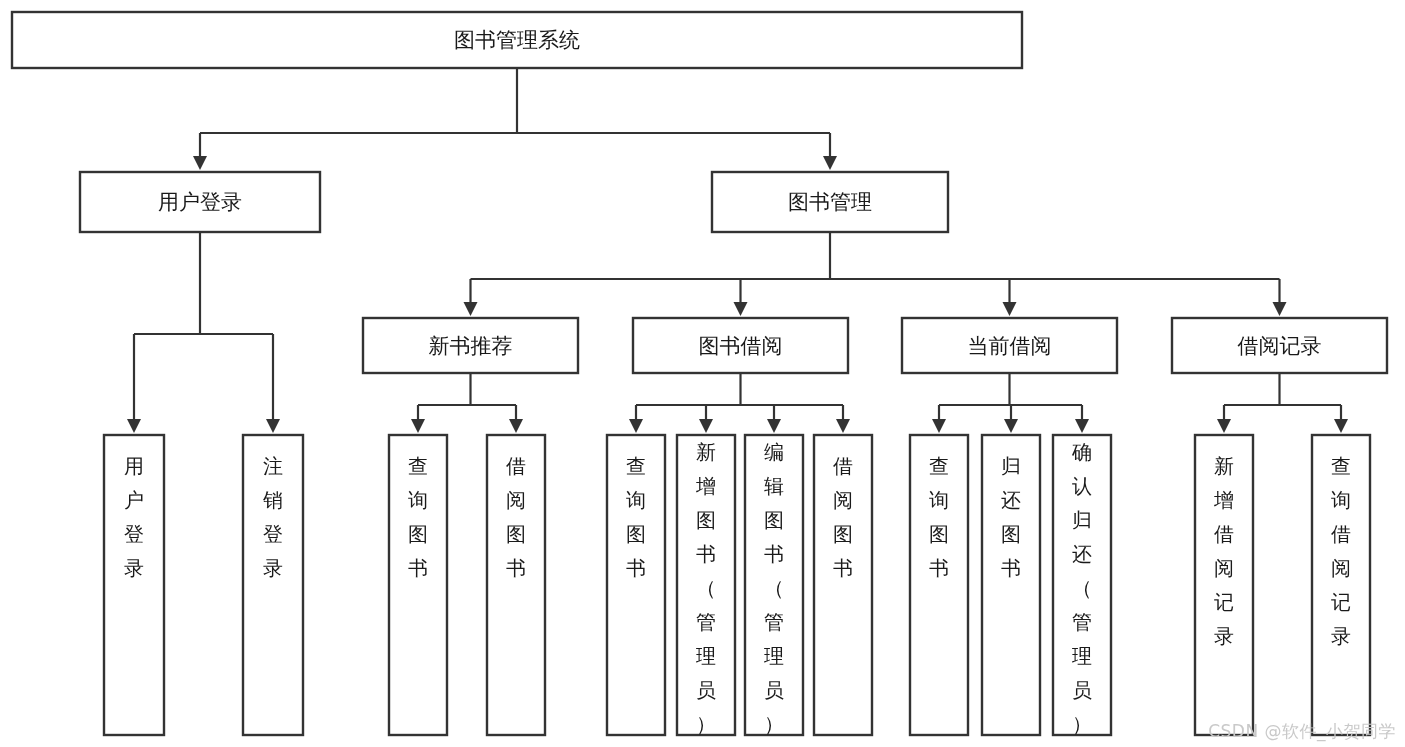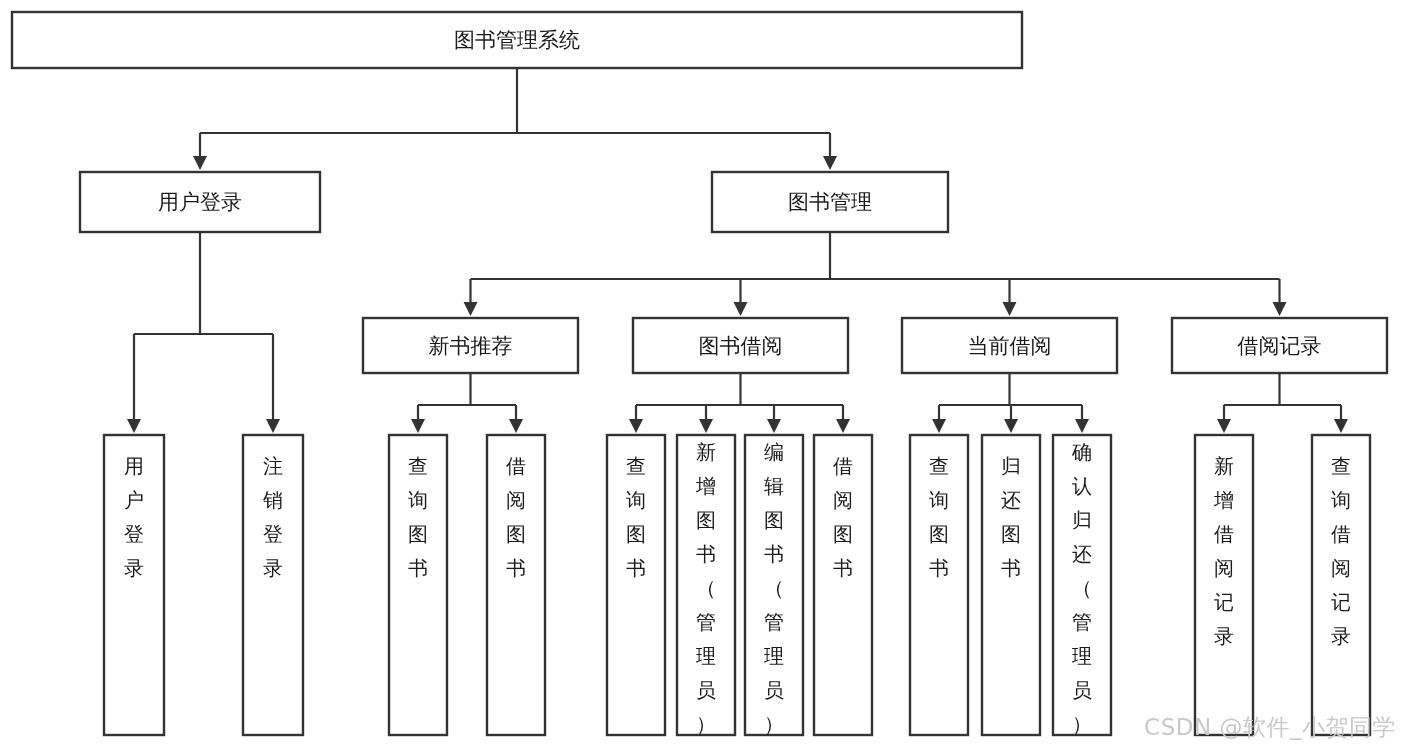--- a/index.html
+++ b/index.html
@@ -32,21 +32,21 @@
     stroke:#333333;
     stroke-width:2.2;
     fill:none;
   }
   .arrow-head{fill:#333333;}
   .watermark{
     position:absolute;
     right:8px;
     bottom:4px;
     color:#c9c9c9;
-    font-size:23px;
+    font-size:17px;
     font-family:"DejaVu Sans","Liberation Sans",sans-serif;
     white-space:nowrap;
     letter-spacing:0.5px;
     pointer-events:none;
   }
 </style>
 </head>
 <body>
 
 <div id="diagram-root">

